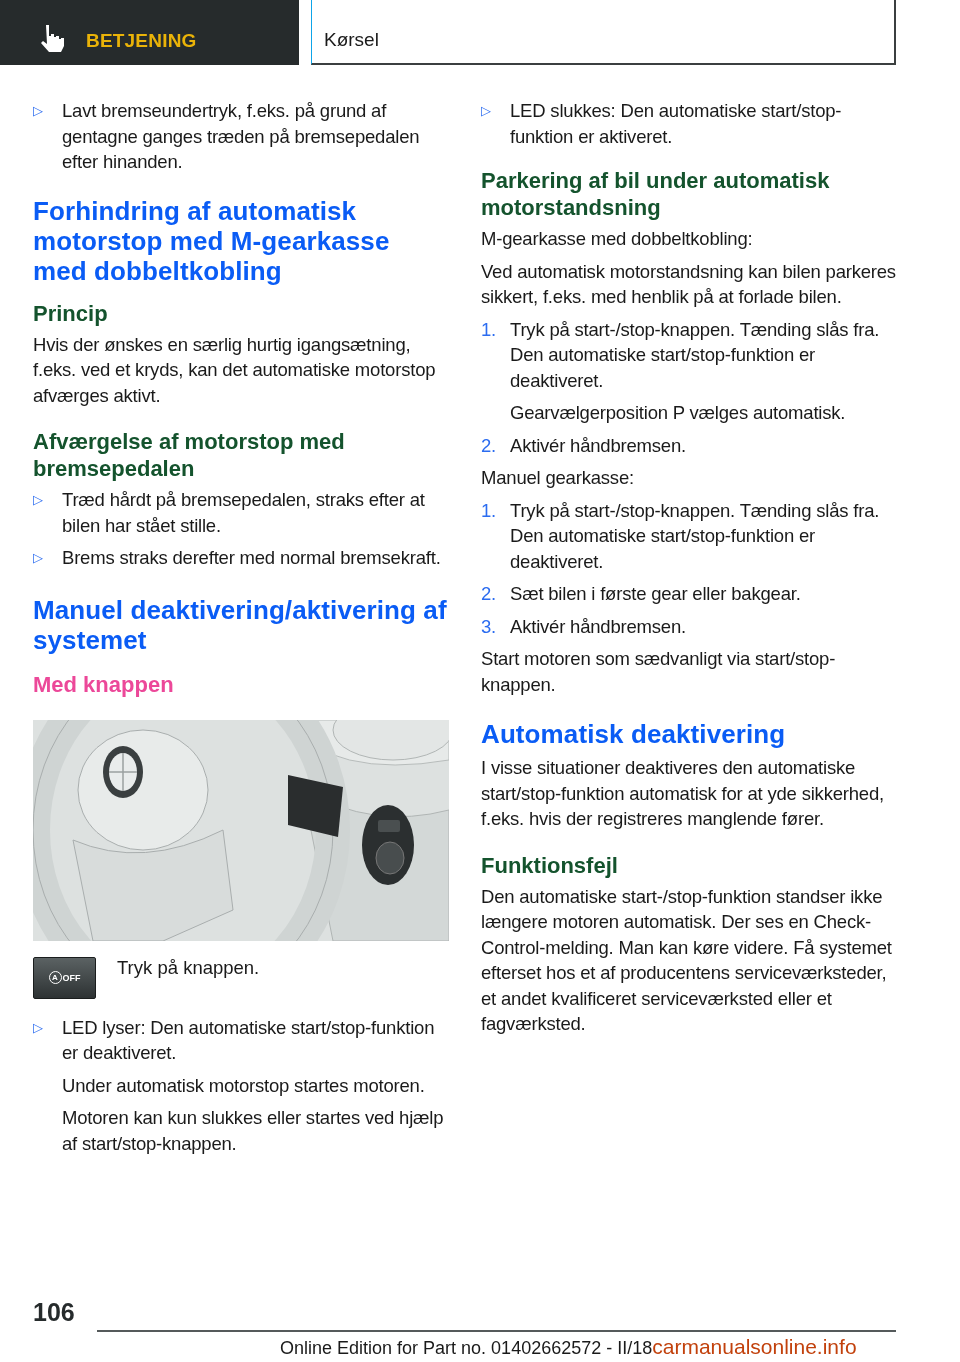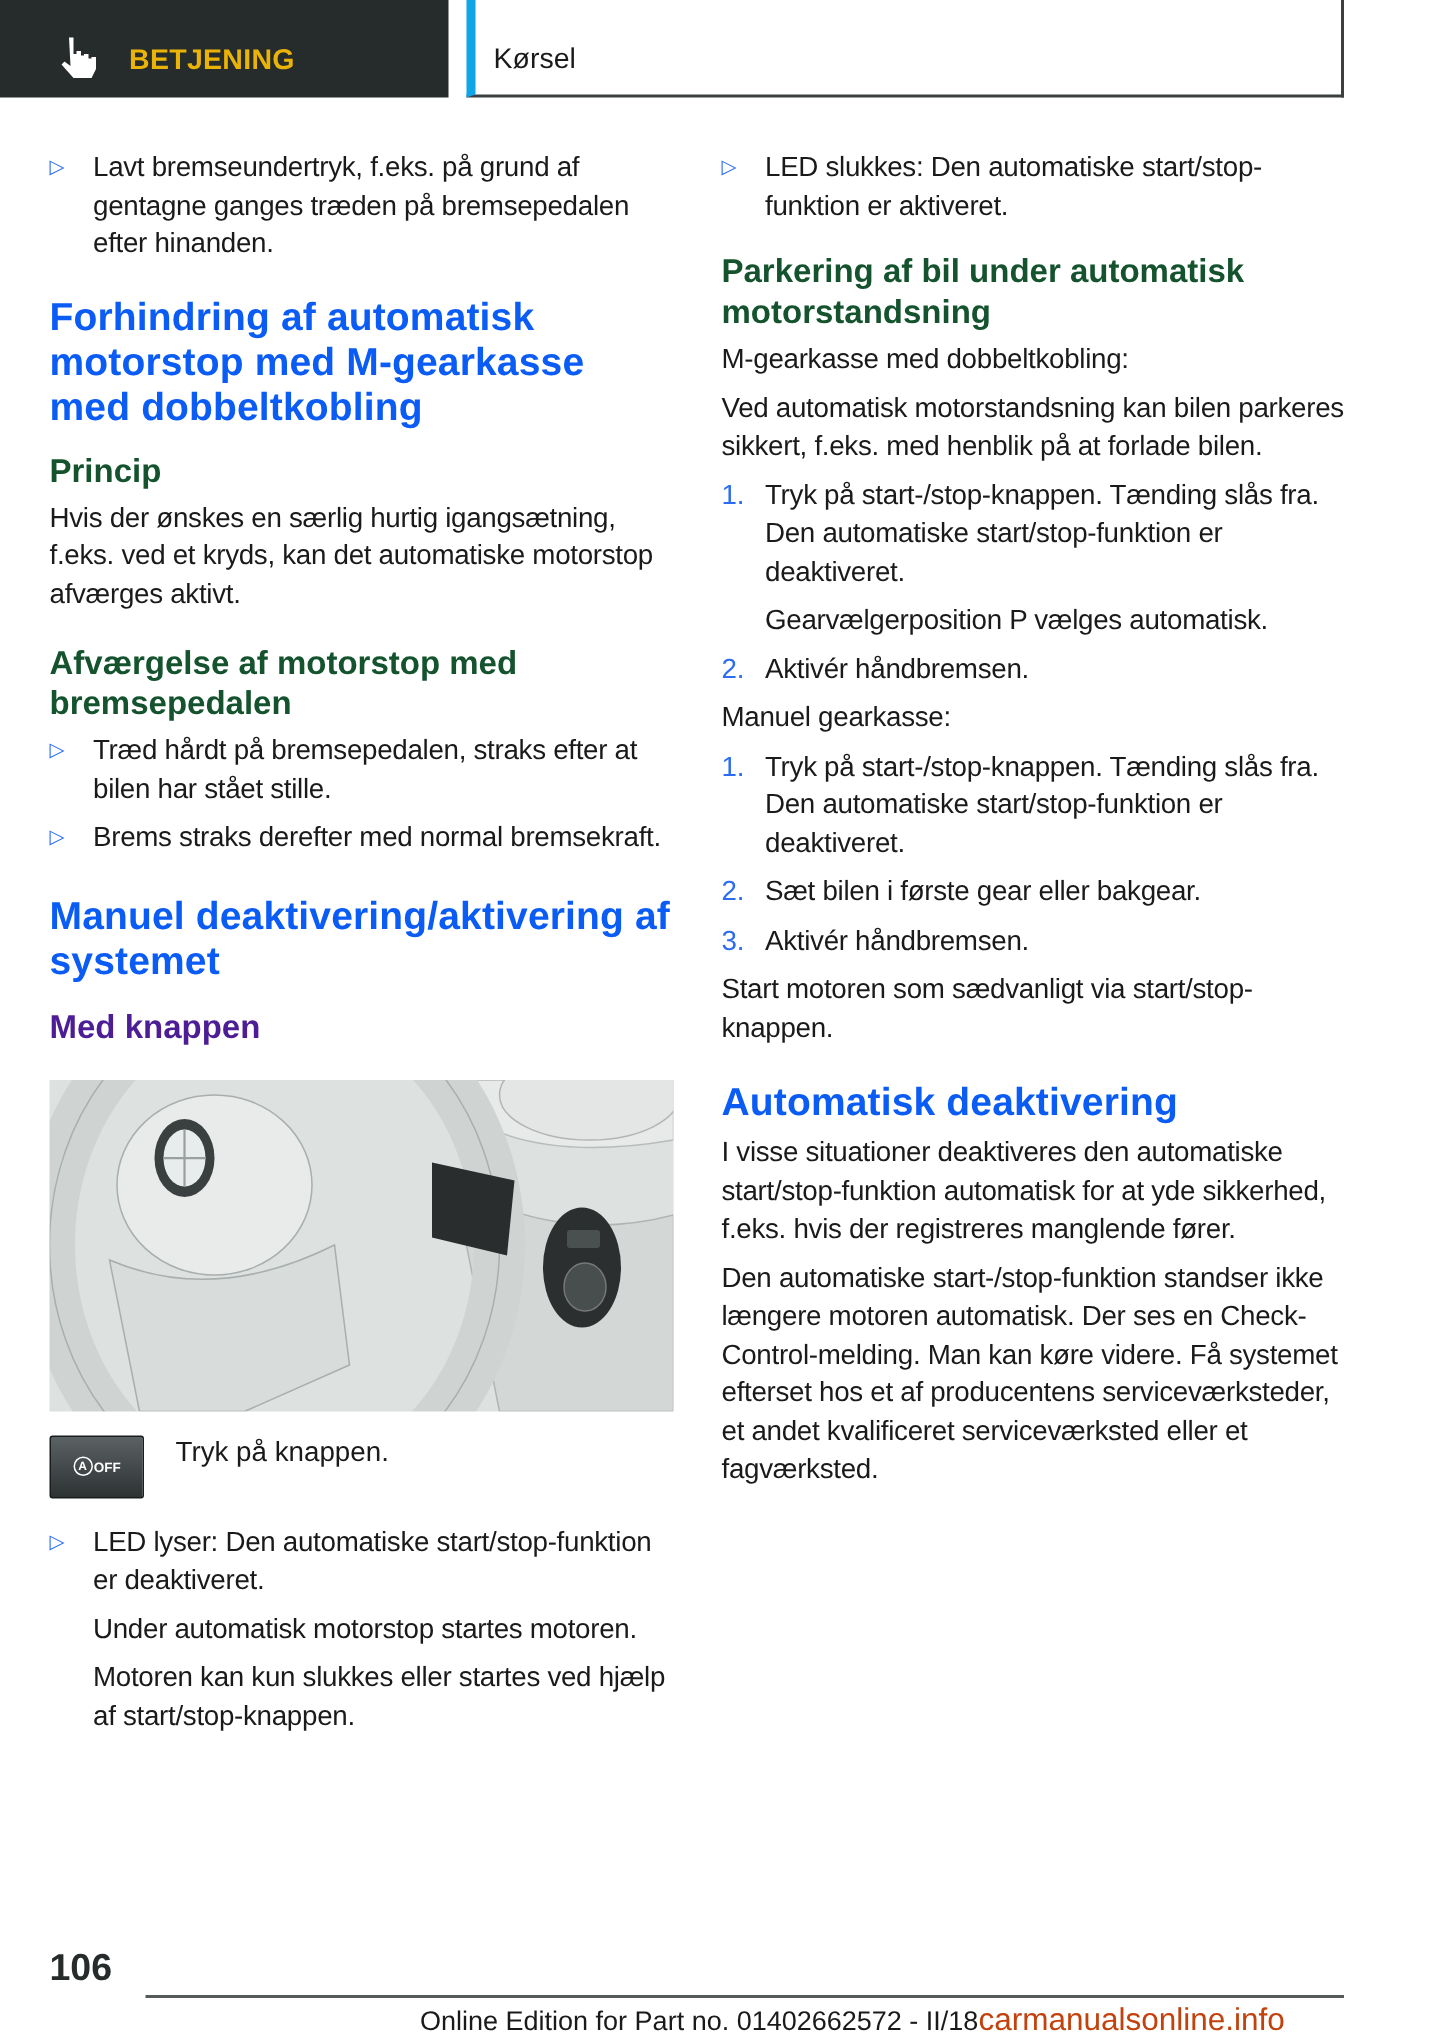--- a/index.html
+++ b/index.html
@@ -9,33 +9,33 @@
   
   .hdr-left {
     position: absolute; left: 0; top: 0; width: 299px; height: 65px;
     background: #262b2c; color: #eab308;
     display: flex; align-items: flex-end; padding: 0 0 13px 40px;
   }
   .hdr-left .hand { width: 26px; height: 28px; margin-right: 20px; }
   .hdr-left .sec { font-weight: bold; font-size: 19px; letter-spacing: 0.2px; }
   .hdr-right {
     position: absolute; left: 311px; top: 0; width: 585px; height: 65px;
-    border-right: 2px solid #3b3f40; border-bottom: 2px solid #3b3f40; border-left: 6px solid #0ea5e9;
+    border-right: 2px solid #3b3f40; border-bottom: 2px solid #3b3f40; border-left: 1px solid #0ea5e9;
     display: flex; align-items: flex-end; padding: 0 0 12px 12px;
     font-size: 19px; color: #1a1a1a;
   }
 
   .col { position: absolute; top: 98px; width: 416px; }
   .col.left { left: 33px; }
   .col.right { left: 481px; }
 
   .p { font-size: 18.5px; line-height: 25.5px; margin-bottom: 7px; letter-spacing: -0.2px; }
   .h1 { color: #0a5cf5; font-weight: bold; font-size: 26px; line-height: 30px; margin: 21px 0 14px; letter-spacing: 0.1px; }
   .h2 { color: #14532d; font-weight: bold; font-size: 22px; line-height: 27px; margin: 14px 0 5px; }
-  .h2b { color: #4c1d95; font-weight: bold; font-size: 22px; line-height: 27px; margin: 16px 0 22px; }
+  .h2b { color: #ec4899; font-weight: bold; font-size: 22px; line-height: 27px; margin: 16px 0 22px; }
 
   .li { display: flex; font-size: 18.5px; line-height: 25.5px; margin-bottom: 7px; letter-spacing: -0.2px; }
   .li .mk { width: 29px; flex: none; color: #2b6cf0; font-size: 13px; line-height: 25.5px; }
   .li .num { width: 29px; flex: none; color: #2b6cf0; font-size: 18.5px; }
   .li .tx { flex: 1; }
   .indent { padding-left: 29px; }
 
   .figure { width: 416px; height: 221px; background: #dfe3e2; position: relative; overflow: hidden; margin: 14px 0 16px; }
 
   .btnrow { display: flex; align-items: flex-start; margin-bottom: 16px; }
@@ -166,20 +166,21 @@
   </div>
   <div class="li">
     <span class="num">3.</span>
     <span class="tx">Aktivér håndbremsen.</span>
   </div>
   <div class="p">Start motoren som sædvanligt via start/stop-knappen.</div>
 
   <div class="h1" style="margin:22px 0 6px">Automatisk deaktivering</div>
   <div class="p">I visse situationer deaktiveres den automatiske start/stop-funktion automatisk for at yde sikkerhed, f.eks. hvis der registreres manglende fører.</div>
 
+  <div class="h2" style="margin-top:20px">Funktionsfejl</div>
   <div class="p">Den automatiske start-/stop-funktion standser ikke længere motoren automatisk. Der ses en Check-Control-melding. Man kan køre videre. Få systemet efterset hos et af producentens serviceværksteder, et andet kvalificeret serviceværksted eller et fagværksted.</div>
 </div>
 
 <div class="pgnum">106</div>
 <div class="footline"></div>
 <div class="footer">
   <span>Online Edition for Part no. 01402662572 - II/18</span><span class="wm">carmanualsonline.info</span>
 </div>
 
 </body></html>

